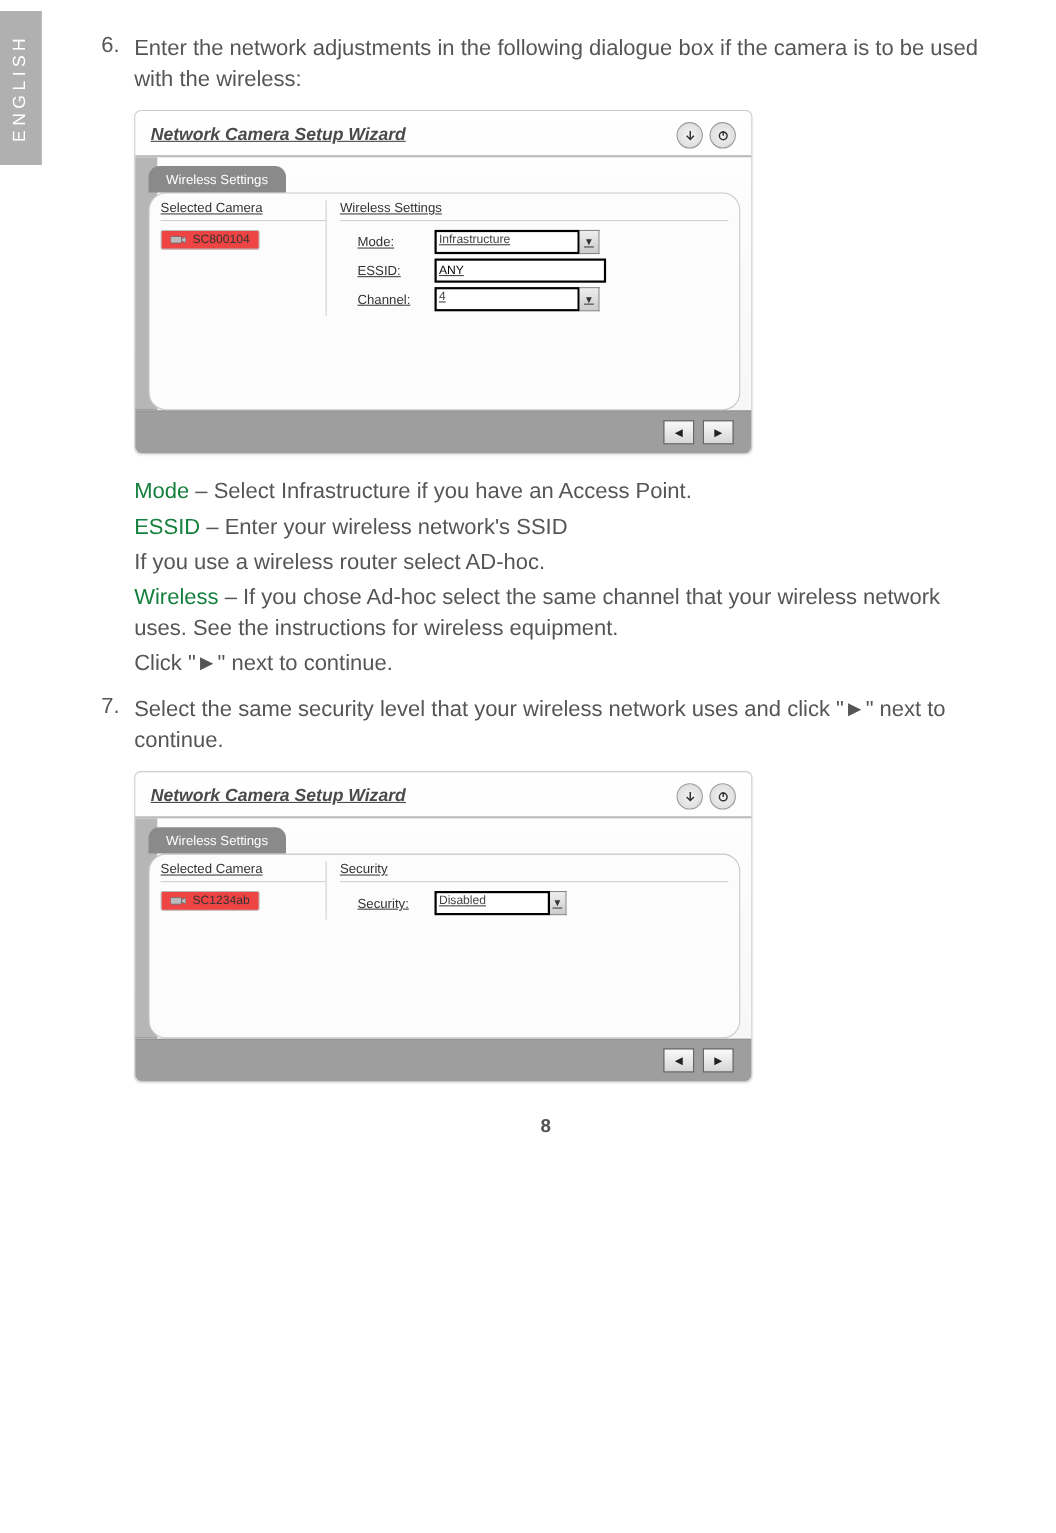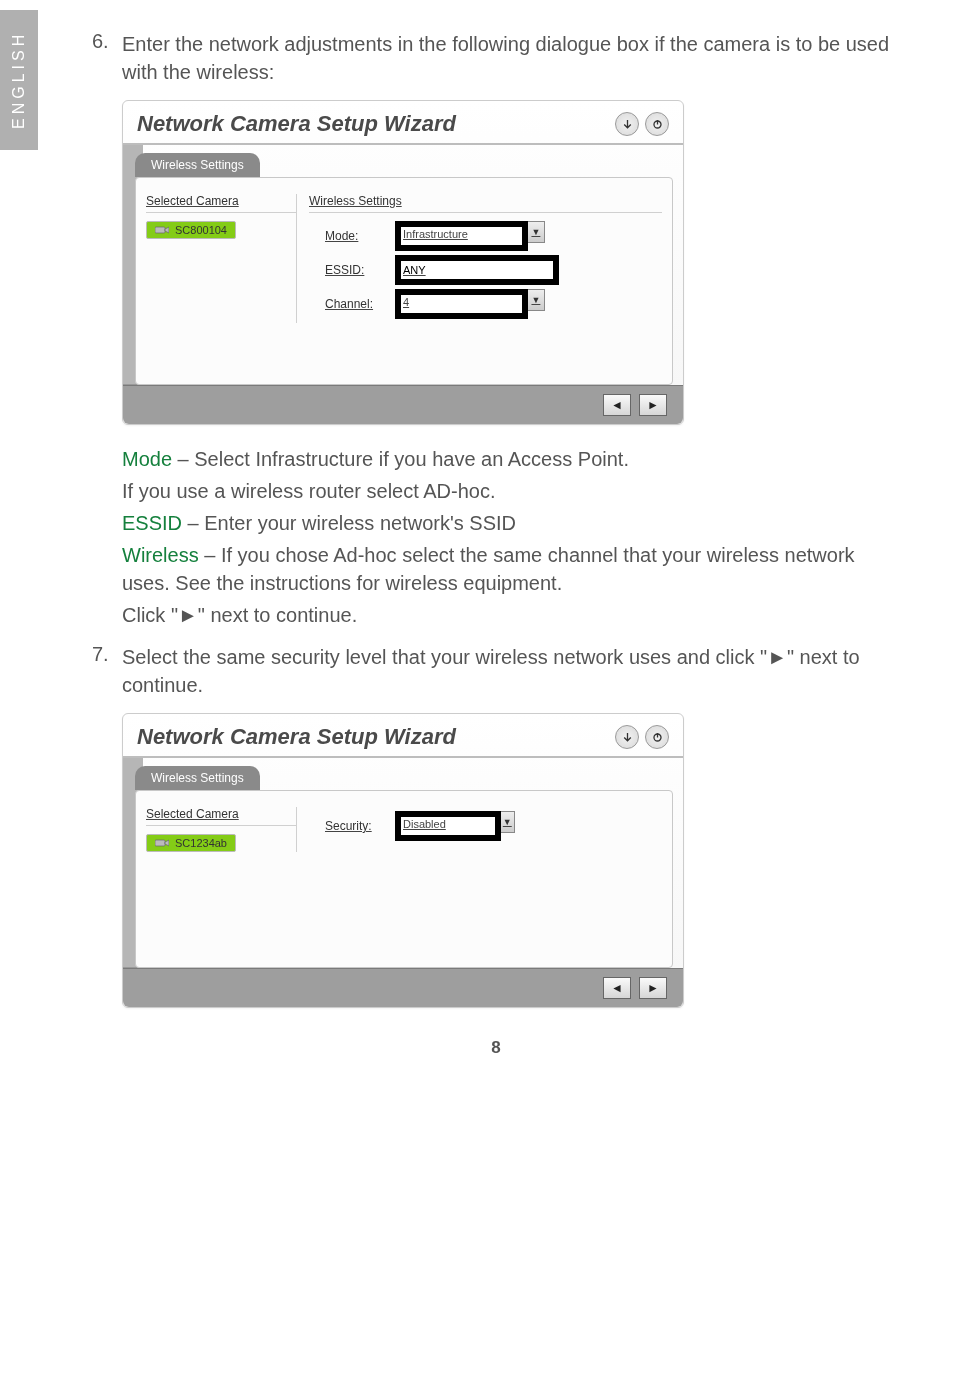--- a/index.html
+++ b/index.html
@@ -69,24 +69,25 @@
     box-shadow: 0 1px 2px rgba(0,0,0,0.05);
   }
   .wizard-header {
     padding: 10px 14px 6px 14px;
     display: flex;
     align-items: center;
     justify-content: space-between;
     border-bottom: 2px solid #bdbdbd;
   }
   .wizard-title {
-    font-size: 22px;
+    font-size: 16px;
     font-weight: bold;
     font-style: italic;
     color: #4a4a4a;
+    text-decoration: underline;
   }
   .header-icons { display: flex; gap: 6px; }
   .round-btn {
     width: 22px; height: 22px;
     border-radius: 50%;
     background: radial-gradient(#f2f2f2,#d8d8d8);
     border: 1px solid #9a9a9a;
     display: flex; align-items: center; justify-content: center;
     font-size: 13px; color: #333;
   }
@@ -110,47 +111,47 @@
     color: #fff;
     font-size: 12px;
     padding: 5px 16px;
     border-top-left-radius: 10px;
     border-top-right-radius: 10px;
     margin-top: 8px;
     margin-left: -8px;
   }
   .panel-inner {
     border: 1px solid #c8c8c8;
-    border-radius: 4px;
+    border-radius: 16px;
     margin: 0 10px 0 -8px;
     background: #fcfcfc;
-    padding: 16px 10px 10px 10px;
+    padding: 6px 10px 10px 10px;
     min-height: 180px;
   }
   .cols { display: flex; }
   .colL {
     width: 150px;
     border-right: 1px solid #d0d0d0;
   }
   .colR { flex: 1; padding-left: 12px; }
   .col-head { font-size: 12px; color:#333; border-bottom: 1px solid #d0d0d0; padding-bottom: 4px; margin-bottom: 8px;}
   .cam-entry {
     display: inline-flex; align-items: center; gap: 6px;
-    border: 1px solid #bbb; background: #84cc16;
+    border: 1px solid #bbb; background: #ef4444;
     padding: 2px 8px; font-size: 11px; color:#333;
     border-radius: 2px;
   }
   .cam-entry svg { width: 14px; height: 10px; }
   .form-row { display: flex; align-items: center; margin: 4px 16px; }
   .form-label { width: 70px; font-size: 12px; color: #333; }
   .form-head { font-size: 12px; color:#333; border-bottom: 1px solid #d0d0d0; padding-bottom:4px; margin-bottom:8px; }
   .sel, .txt {
     font-size: 11px;
     padding: 1px 2px;
-    border: 6px solid #000000;
+    border: 2px solid #000000;
     background: #fff;
     height: 16px;
     box-sizing: content-box;
     width: 130px;
   }
   .sel-wrap { position: relative; width: 150px; display:flex; }
   .sel-wrap .arrow {
     width: 18px; height: 20px;
     border: 1px solid #888; border-left: none;
     background: linear-gradient(#eee,#ccc);
@@ -257,22 +258,22 @@
       </div>
     </div>
     <div class="footer-bar">
       <div class="nav-btn">◄</div>
       <div class="nav-btn">►</div>
     </div>
   </div>
 
   <div class="step-indent">
     <div class="para"><span class="bold">Mode</span><span> – Select  Infrastructure if you have an Access Point.</span></div>
+    <div class="para"><span class="bold">ESSID</span><span> – Enter your wireless network's SSID</span></div>
     <div class="para">If you use a wireless router select AD-hoc.</div>
-    <div class="para"><span class="bold">ESSID</span><span> – Enter your wireless network's SSID</span></div>
     <div class="para"><span class="bold">Wireless</span><span> – If you chose Ad-hoc select the same channel that your wireless network uses. See the instructions for wireless equipment.</span></div>
     <div class="para">Click "►" next to continue.</div>
   </div>
 
   <div class="step" style="margin-top:14px">
     <div class="step-num">7.</div>
     <div class="step-text">Select the same security level that your wireless network uses and click "►" next to continue.</div>
   </div>
 
   <div class="wizard">
@@ -302,20 +303,21 @@
               <div class="col-head">Selected Camera</div>
               <div class="cam-entry">
                 <svg viewBox="0 0 14 10">
                     <rect x="0" y="2" width="10" height="6" rx="1" fill="#bbb" stroke="#666" stroke-width="0.7"></rect>
                     <polygon points="10,4 14,2 14,8 10,6" fill="#bbb" stroke="#666" stroke-width="0.7"></polygon>
                   </svg>
                 <span>SC1234ab</span>
               </div>
             </div>
             <div class="colR colR-narrow">
+              <div class="form-head">Security</div>
               <div class="form-row">
                 <div class="form-label">Security:</div>
                 <div class="sel-wrap">
                   <div class="sel">Disabled</div>
                   <div class="arrow">▼</div>
                 </div>
               </div>
             </div>
           </div>
         </div>

